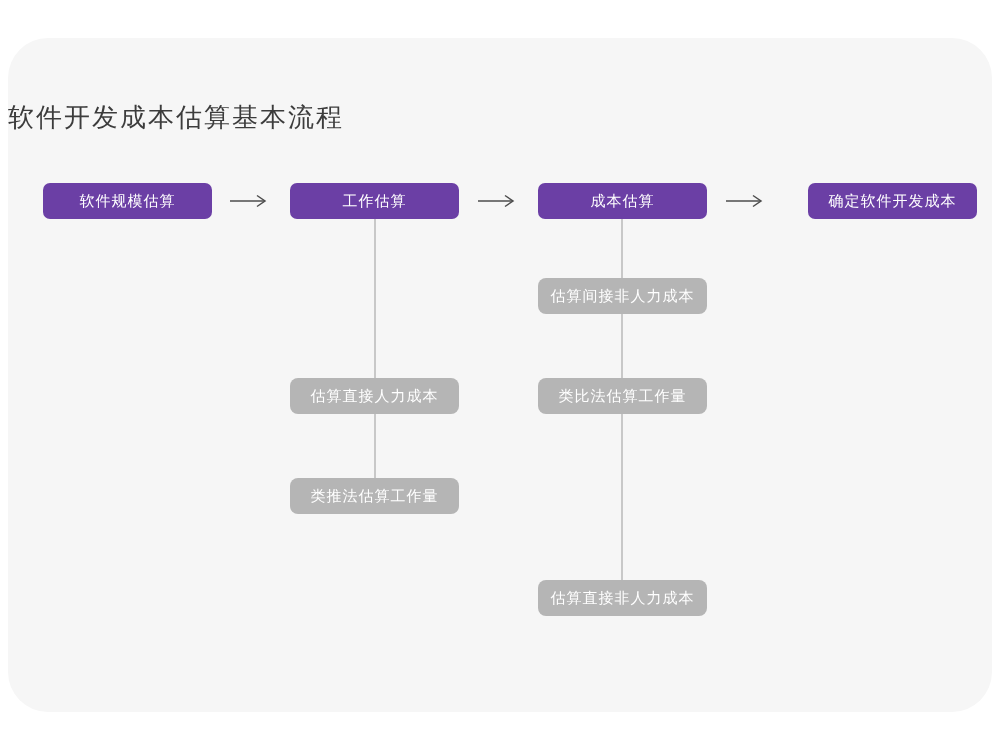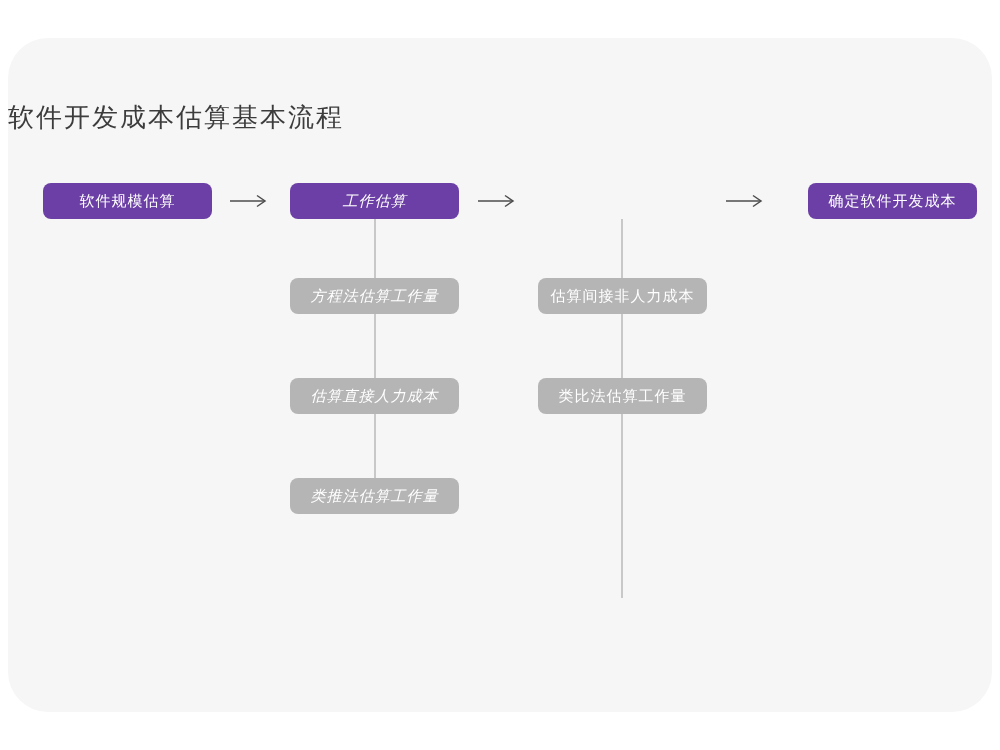--- a/index.html
+++ b/index.html
@@ -40,25 +40,25 @@
     border-radius:8px;
     display:flex;
     align-items:center;
     justify-content:center;
     font-size:15px;
     letter-spacing:1px;
     color:var(--box-text);
     z-index:2;
     white-space:nowrap;
   }
-  .node.main{background:var(--primary);}
+  .node.main{background:var(--primary);border-radius:7px;}
   .node.sub{background:var(--secondary);}
   .main-row{top:145px;}
   .n1{left:35px;}
-  .n2{left:282px;font-style:italic;}
+  .n2{left:282px;}
   .n3{left:530px;}
   .n4{left:778px;margin-left:22px;}
   .sub-row-0{top:240px;}
   .sub-row-1{top:340px;}
   .sub-row-2{top:440px;}
   .sub-row-3{top:542px;}
   .arrow{
     position:absolute;
     top:156px;
     width:40px;height:14px;
@@ -90,31 +90,32 @@
     <polyline points="28,1.5 36,7 28,12.5" fill="none" stroke="var(--arrow)" stroke-width="1.5"></polyline>
   </svg>
 
   <div class="node main main-row n2">工作估算</div>
 
   <svg class="arrow a2" viewBox="0 0 40 14">
     <line x1="1" y1="7" x2="35" y2="7" stroke="var(--arrow)" stroke-width="1.5"></line>
     <polyline points="28,1.5 36,7 28,12.5" fill="none" stroke="var(--arrow)" stroke-width="1.5"></polyline>
   </svg>
 
+  <div class="node main main-row n3">成本估算</div>
 
   <svg class="arrow a3" viewBox="0 0 40 14">
     <line x1="1" y1="7" x2="35" y2="7" stroke="var(--arrow)" stroke-width="1.5"></line>
     <polyline points="28,1.5 36,7 28,12.5" fill="none" stroke="var(--arrow)" stroke-width="1.5"></polyline>
   </svg>
 
   <div class="node main main-row n4">确定软件开发成本</div>
 
   <div class="vline vline-work"></div>
   <div class="vline vline-cost"></div>
 
-  <div class="node sub sub-row-0 n2">方程法估算工作量</div>
   <div class="node sub sub-row-1 n2">估算直接人力成本</div>
   <div class="node sub sub-row-2 n2">类推法估算工作量</div>
 
   <div class="node sub sub-row-0 n3">估算间接非人力成本</div>
   <div class="node sub sub-row-1 n3">类比法估算工作量</div>
+  <div class="node sub sub-row-3 n3">估算直接非人力成本</div>
 
 </div>
 
 </body></html>

